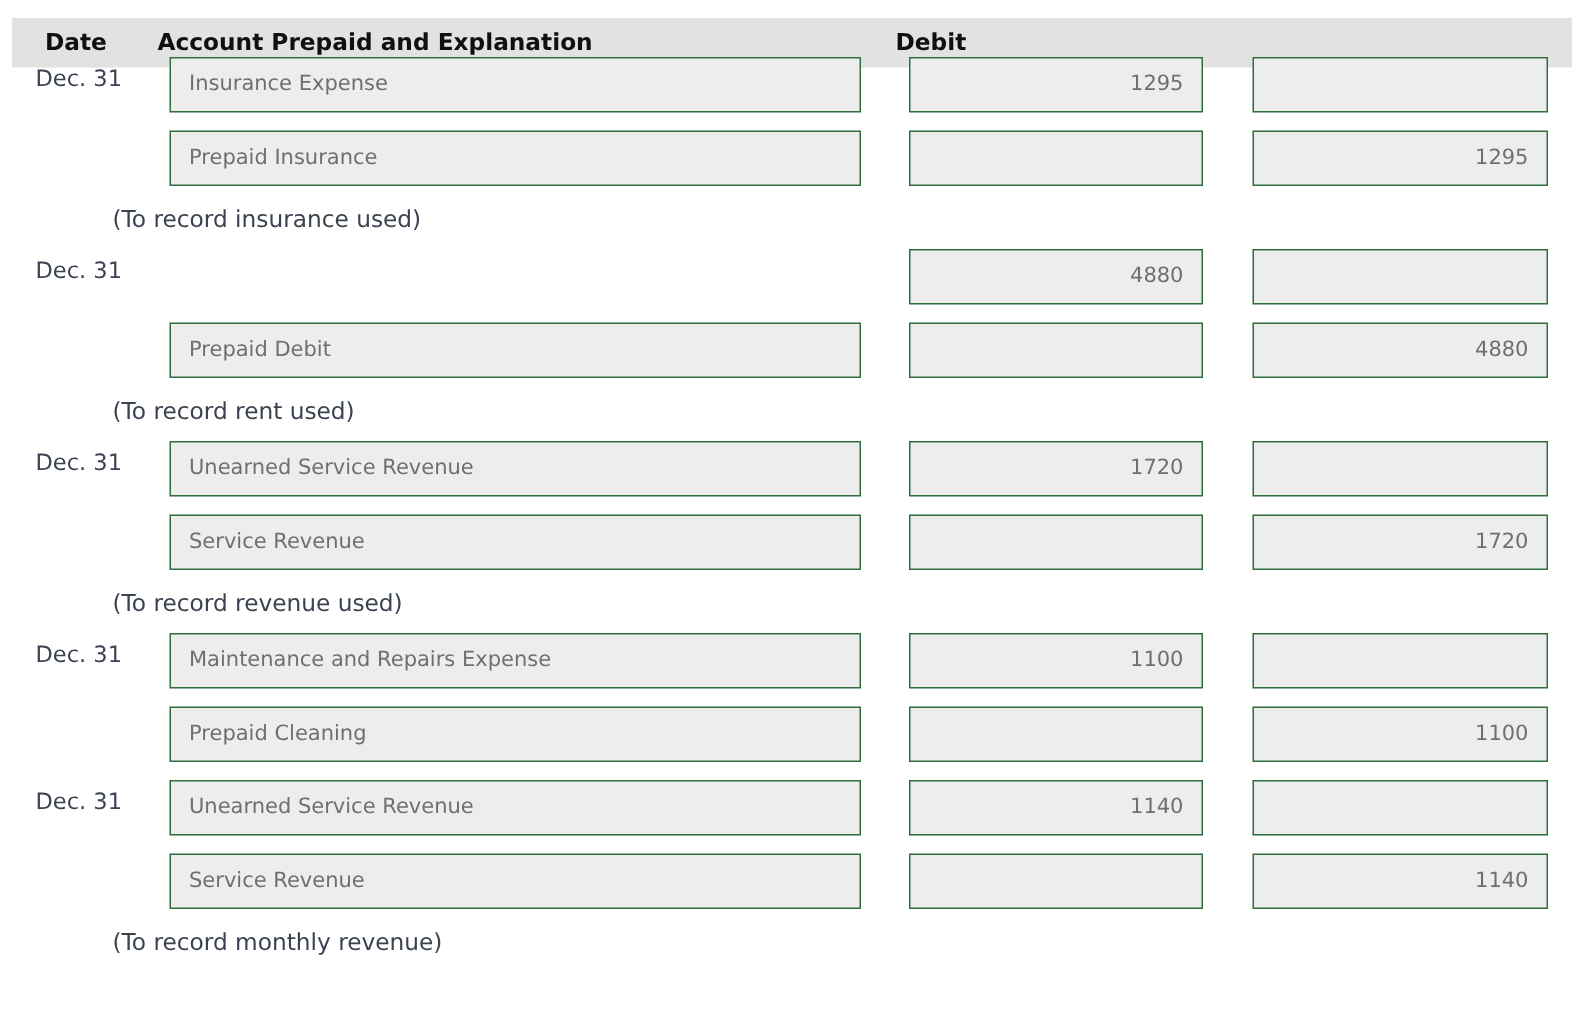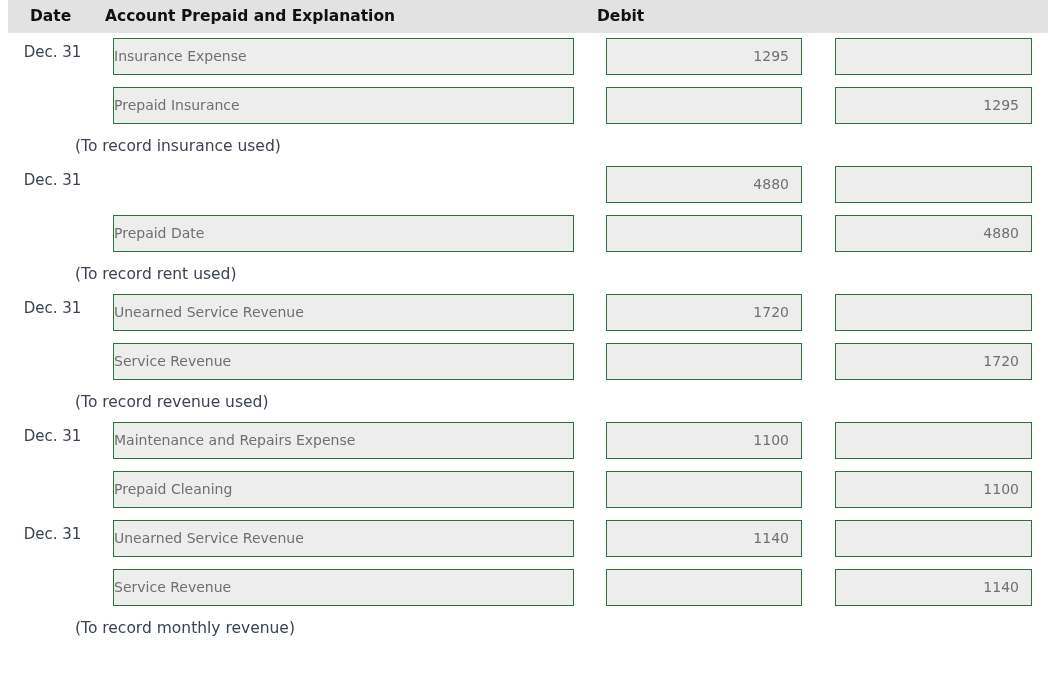--- a/index.html
+++ b/index.html
@@ -18,21 +18,21 @@
     position: relative;
     width: 1058px;
     height: 679px;
     overflow: hidden;
   }
 
   
   .table-header {
     position: absolute;
     left: 8px;
-    top: 0;
+    top: 12px;
     width: 1040px;
     height: 33px;
     background: #e2e2e2;
     text-decoration: underline;
   }
   .th {
     position: absolute;
     top: 0;
     height: 33px;
     line-height: 33px;
@@ -83,20 +83,21 @@
     border: 1px solid #2f6e3d;
     font-size: 14px;
     color: #6f6f6f;
     line-height: 35px;
     white-space: nowrap;
     overflow: hidden;
   }
   .field.account {
     left: 113px;
     width: 461px;
+    padding-left: 12px;
     text-align: left;
   }
   .field.debit {
     left: 606px;
     width: 196px;
     padding-right: 12px;
     text-align: right;
   }
   .field.credit {
     left: 835px;
@@ -141,21 +142,21 @@
         </div>
         <div class="memo">(To record insurance used)</div>
       </div>
       <div class="entry">
         <div class="pair">
           <div class="date-cell">Dec. 31</div>
           <div class="field debit">4880</div>
           <div class="field credit"></div>
         </div>
         <div class="pair">
-          <div class="field account">Prepaid Date</div>
+          <div class="field account">Prepaid Debit</div>
           <div class="field debit"></div>
           <div class="field credit">4880</div>
         </div>
         <div class="memo">(To record rent used)</div>
       </div>
       <div class="entry">
         <div class="pair">
           <div class="date-cell">Dec. 31</div>
           <div class="field account">Unearned Service Revenue</div>
           <div class="field debit">1720</div>

